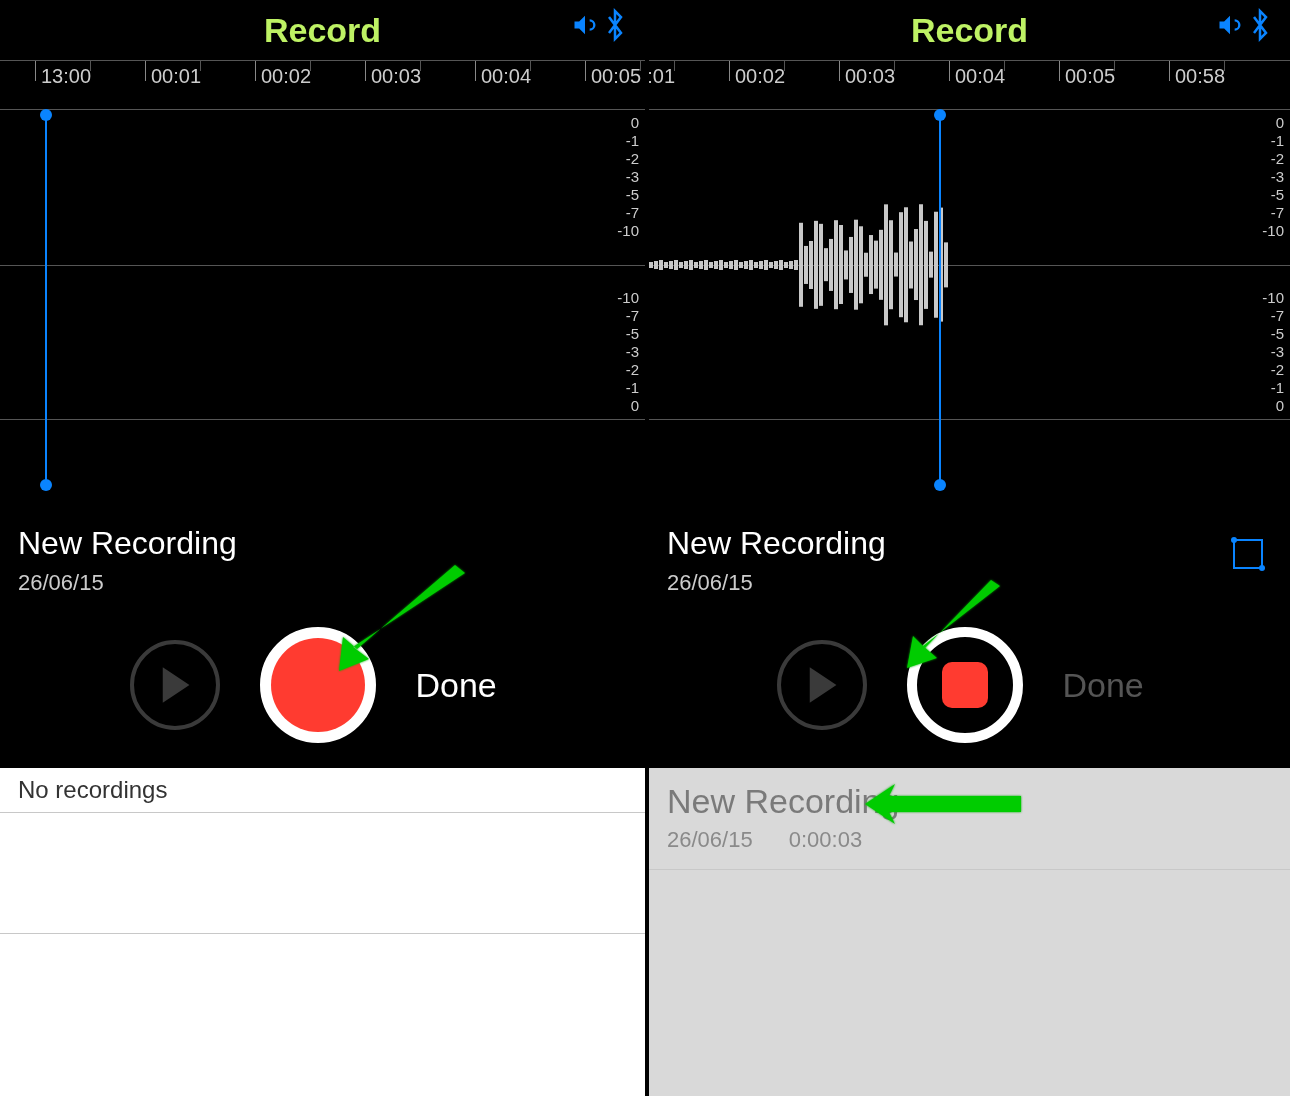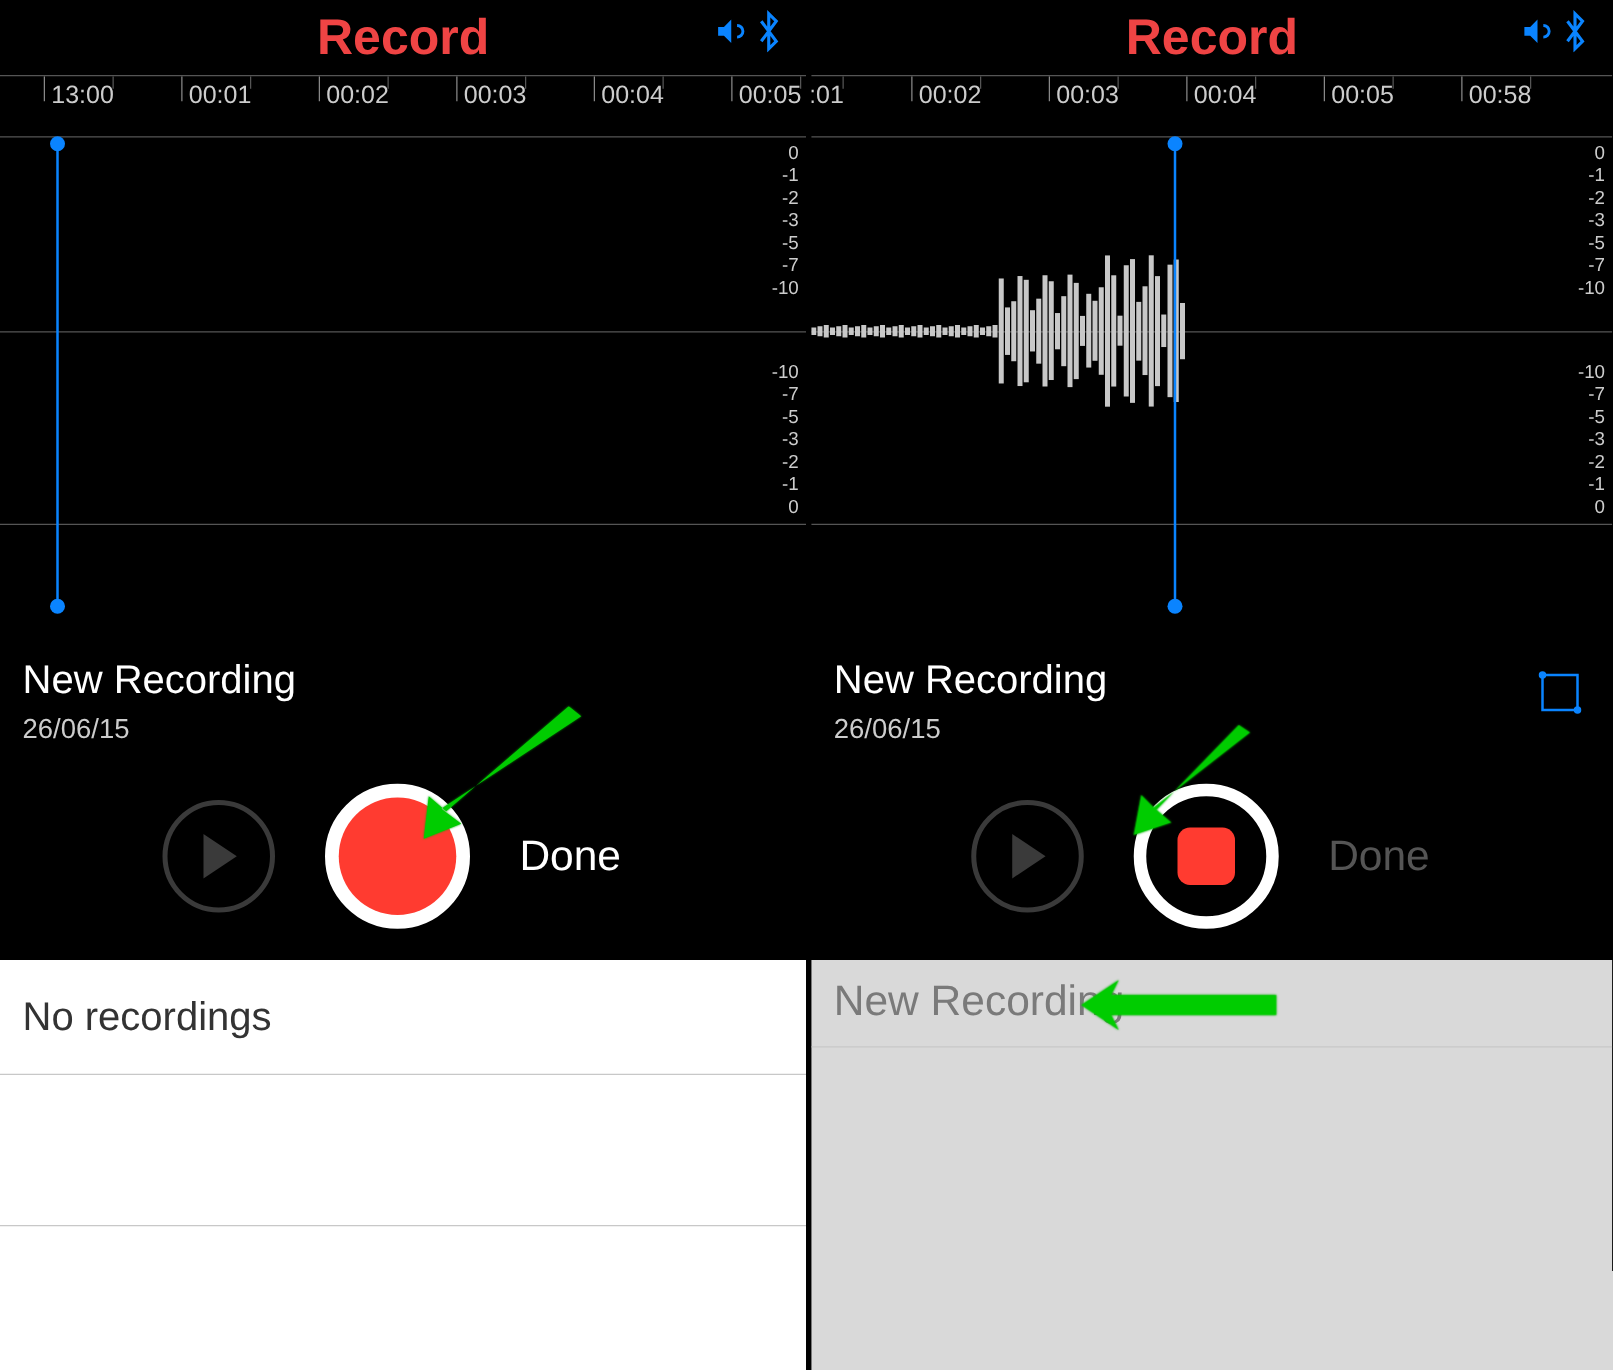--- a/index.html
+++ b/index.html
@@ -22,23 +22,23 @@
 .screen + .screen { border-left: 4px solid #000; }
 
 .header {
   height: 60px;
   display: flex;
   align-items: center;
   justify-content: center;
   position: relative;
 }
 .header-title {
-  font-size: 40px;
+  font-size: 34px;
   font-weight: 600;
-  color: #ef4444;
+  color: #bef264;
 }
 .header-icons {
   position: absolute;
   right: 18px;
   top: 8px;
   display: flex;
   align-items: center;
   gap: 4px;
   color: #0a84ff;
 }
@@ -211,22 +211,22 @@
   position: absolute;
   left: 0; right: 0;
   top: 768px;
   bottom: 0;
   background: #fff;
   color: #333;
   overflow: hidden;
 }
 .list-area.dim { background: #d9d9d9; }
 .list-empty {
-  padding: 27px 18px;
-  font-size: 32px;
+  padding: 8px 18px;
+  font-size: 24px;
   color: #333;
 }
 .list-row {
   padding: 14px 18px 16px;
   border-bottom: 1px solid #c8c8c8;
 }
 .list-area hr { border:none; border-top:1px solid #c8c8c8; }
 .list-title { font-size: 34px; color: #7a7a7a; }
 .list-meta { font-size: 22px; color: #8a8a8a; margin-top: 6px; }
 .list-meta span { margin-right: 30px; }
@@ -489,20 +489,24 @@
     <div class="record-btn stop">
 
       <div class="record-inner-square"></div>
     </div>
     <div class="done-btn disabled">Done</div>
   </div>
 
   <div class="list-area dim">
     <div class="list-row">
       <div class="list-title">New Recording</div>
+      <div class="list-meta">
+        <span>26/06/15</span>
+        <span>0:00:03</span>
+      </div>
     </div>
   </div>
 
   <div class="arrow" style="left:905px; top:580px; position:fixed">
     <svg width="100" height="90" viewBox="0 0 100 90">
         <path fill="#00cc00" d="M95 6 L18 66 L32 78 L2 88 L8 56 L20 68 L86 0 Z"></path>
       </svg>
   </div>
   <div class="arrow" style="left:865px; top:782px; position:fixed">
     <svg width="160" height="50" viewBox="0 0 160 50">

